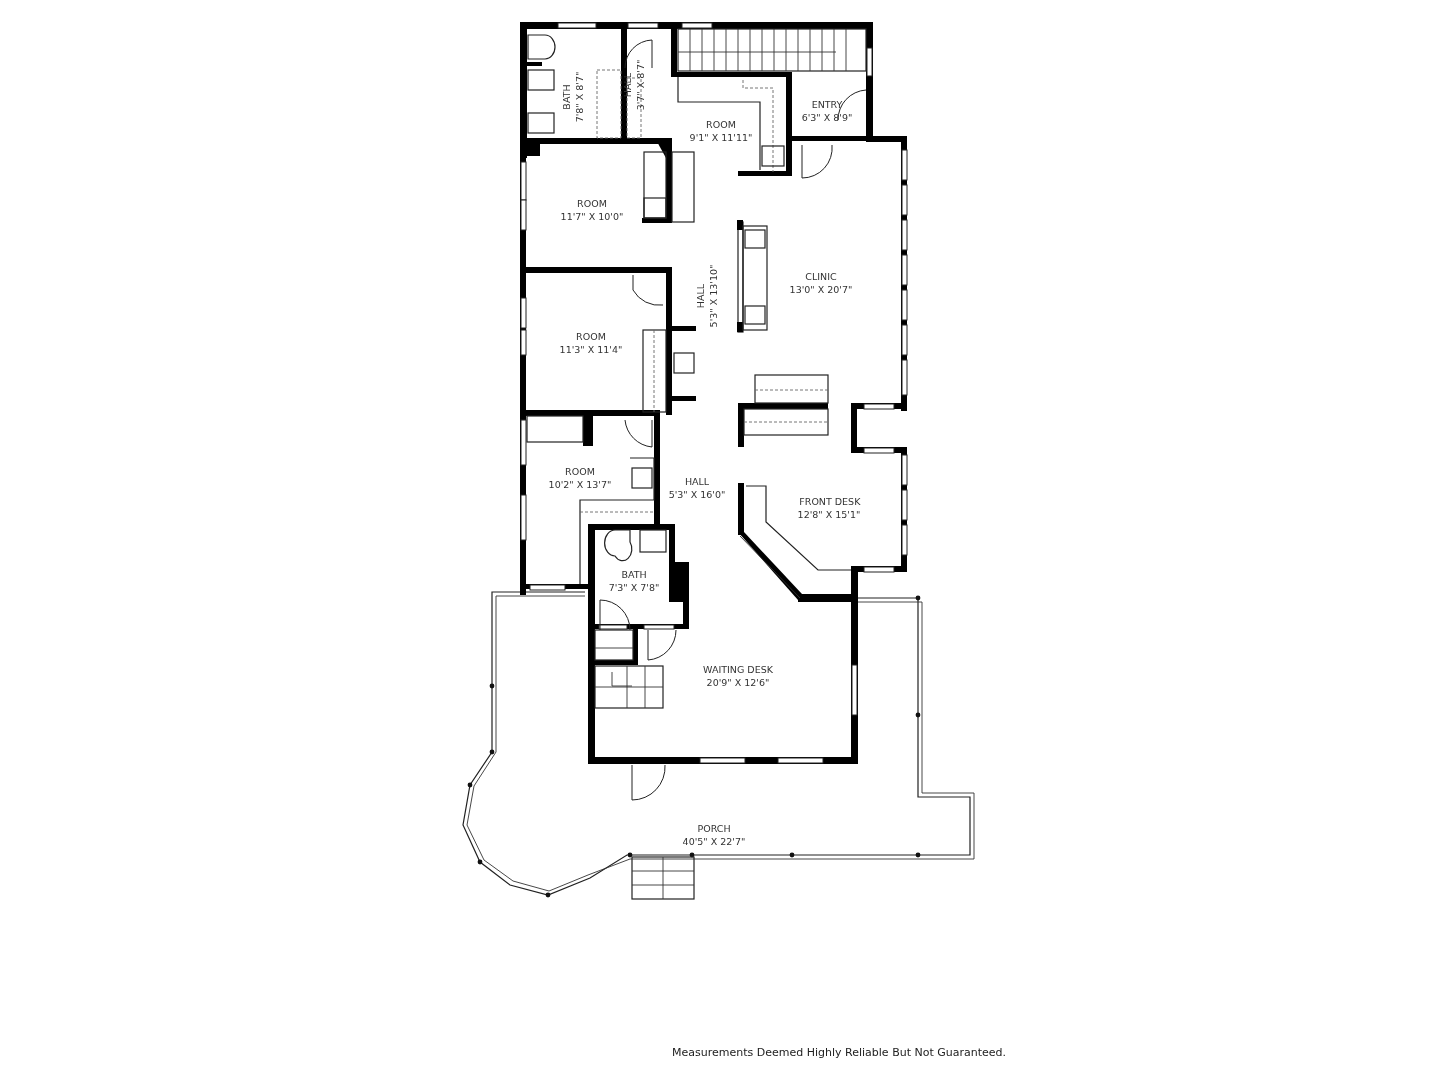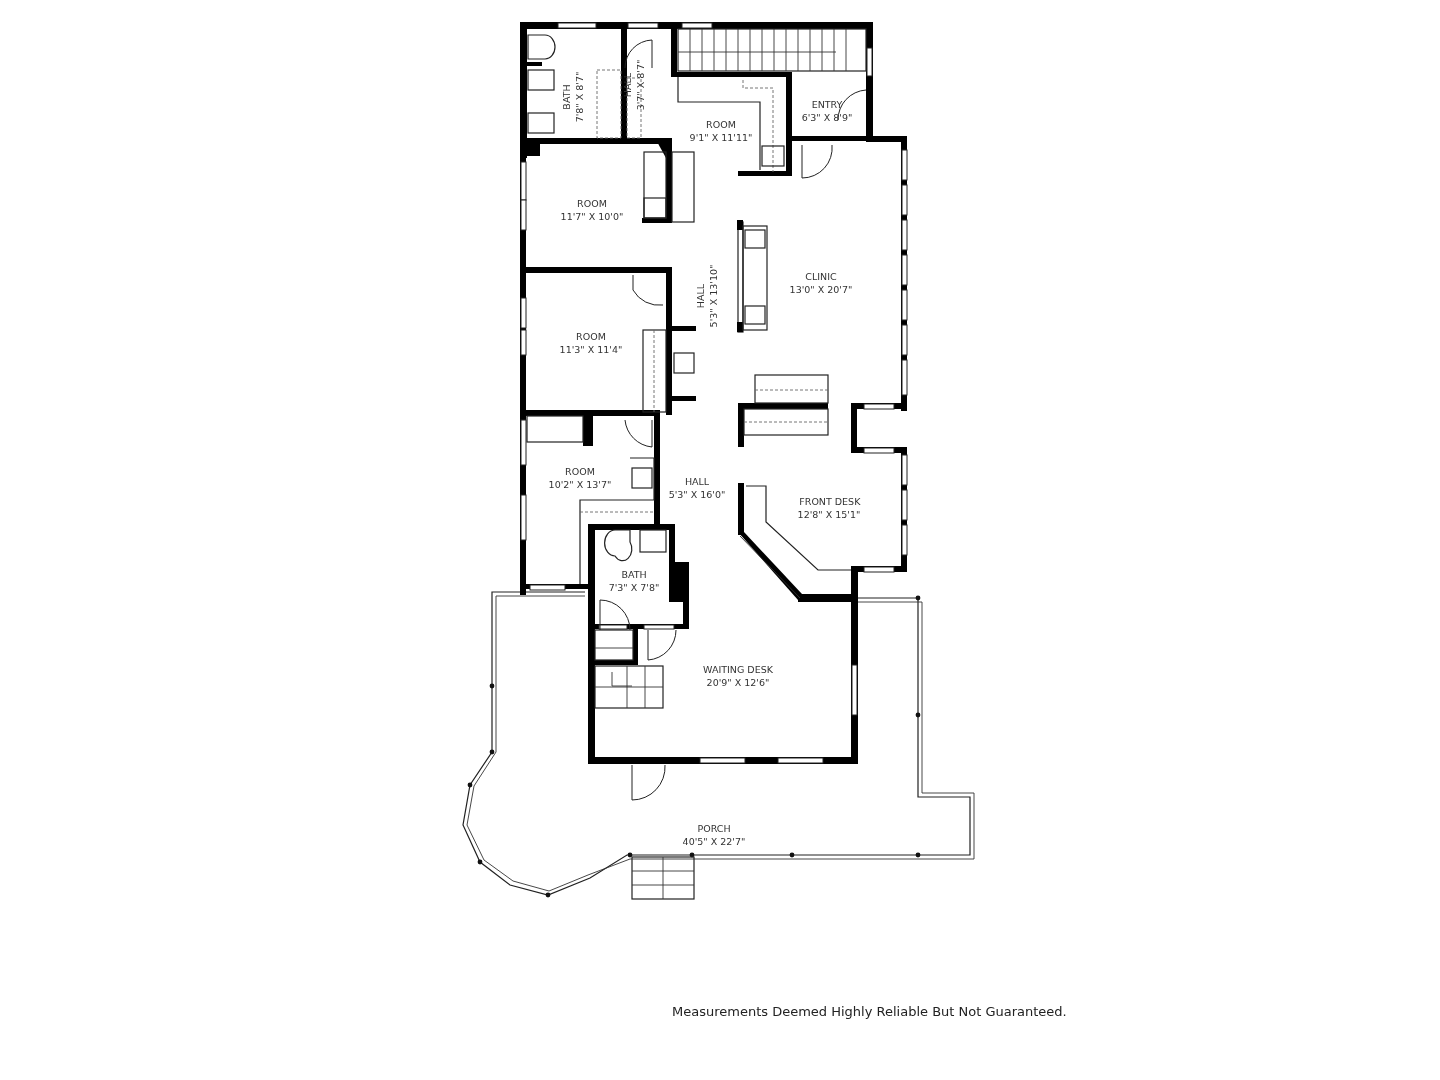--- a/index.html
+++ b/index.html
@@ -6,21 +6,21 @@
   body { width: 1440px; height: 1080px; position: relative; overflow: hidden; font-family: "DejaVu Sans", sans-serif; }
   #plan { position: absolute; left: 0; top: 0; width: 1440px; height: 1080px; }
   .wall { fill: #000; }
   .thin { fill: none; stroke: #222; stroke-width: 1.2; }
   .thin2 { fill: none; stroke: #333; stroke-width: 0.9; }
   .dash { fill: none; stroke: #666; stroke-width: 0.9; stroke-dasharray: 3 2; }
   .win { fill: #fff; stroke: #222; stroke-width: 1; }
   .door { fill: none; stroke: #222; stroke-width: 1; }
   .lbl { position: absolute; text-align: center; font-size: 9.5px; color: #333; line-height: 13px; white-space: nowrap; transform: translateX(-50%); }
   .lbl.rot { transform: translate(-50%, -50%) rotate(-90deg); transform-origin: center; }
-  .footer { position: absolute; left: 672px; top: 1004px; font-size: 13px; color: #222; }
+  .footer { position: absolute; left: 672px; top: 1046px; font-size: 11px; color: #222; }
   .dot { fill: #111; }
 </style>
 </head>
 <body>
 
 <svg id="plan" viewBox="0 0 1440 1080" xmlns="http://www.w3.org/2000/svg">
 
   <g>
     <polyline class="thin" points="585,592 492,592 492,752 470,785 463,825 480,862 510,885 548,895 590,878 627,855 700,855 970,855 970,797 918,797 918,598 858,598"></polyline>
     <polyline class="thin2" points="585,596 496,596 496,752 474,786 467,825 484,860 513,881 549,891 588,875 630,859 700,859 974,859 974,793 922,793 922,602 858,602"></polyline>

